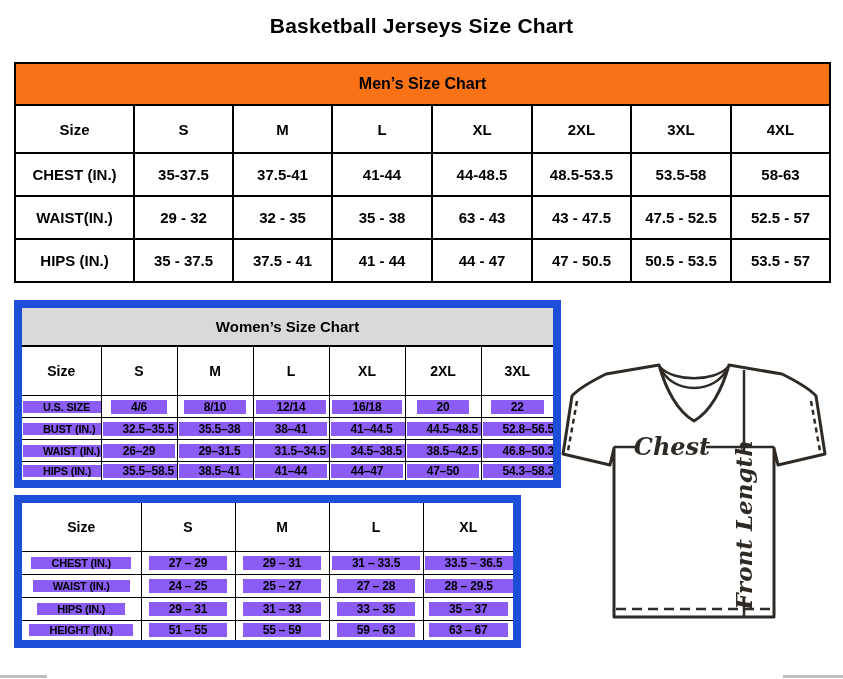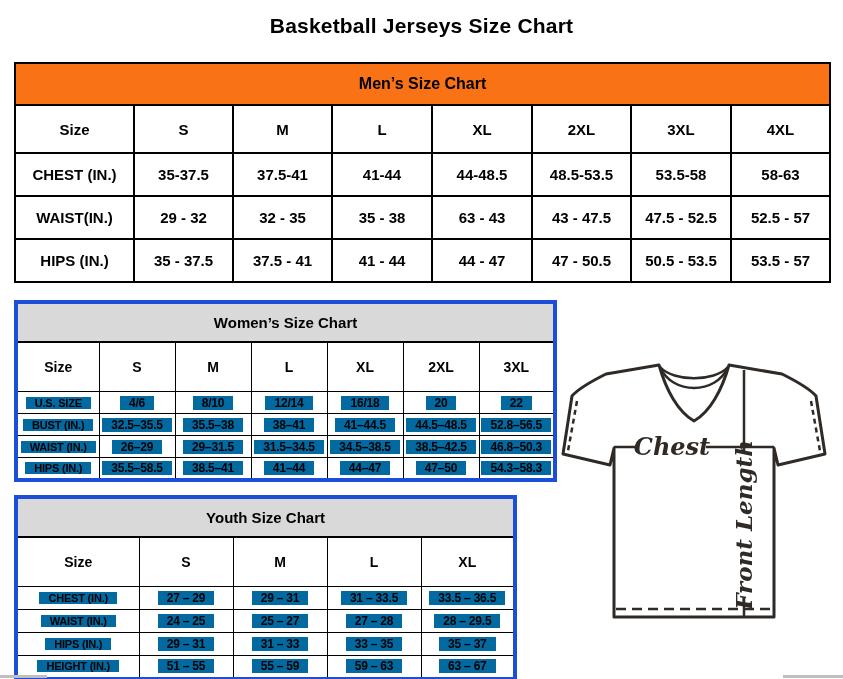--- a/index.html
+++ b/index.html
@@ -28,26 +28,26 @@
   
   #men { left:14px; top:62px; width:815px; }
   #men th, #men td { border:2px solid #000; text-align:center; font-weight:bold; }
   #men .band th { height:38px; background:#f97316; font-size:16px; }
   #men .cols th { height:44px; font-size:15px; }
   #men tbody tr { height:43px; }
   #men tbody th, #men tbody td { font-size:15px; }
 
   
   .wy th, .wy td { border:1px solid #000; text-align:center; font-weight:bold; }
-  .wy { border:4px solid #1d4ed8; }
+  .wy { border:8px solid #1d4ed8; }
   .wy .band th { height:35px; background:#d9d9d9; font-size:15px; border-bottom:2px solid #000; }
   .wy .cols th { height:46px; font-size:14px; }
   .wy tbody th { font-size:11px; letter-spacing:-0.2px; }
   .wy tbody td { font-size:12px; letter-spacing:-0.2px; }
-  .wy .hl-span { background:#0369a1; padding:0 9px; }
+  .wy .hl-span { background:#8b5cf6; padding:0 20px; }
 
   #women { left:14px; top:300px; width:539px; }
   #women tbody tr { height:22px; }
 
   #youth { left:14px; top:495px; width:499px; }
   #youth tbody tr { height:23px; }
 
   
   .jersey-wrap { position:absolute; left:560px; top:358px; width:282px; height:266px;text-align:center; }
   .jersey-wrap svg { display:block; }
@@ -193,23 +193,20 @@
 
 <table id="youth" class="wy">
   <colgroup>
     <col style="width:123px">
       <col style="width:94px">
       <col style="width:94px">
       <col style="width:94px">
       <col style="width:94px">
   </colgroup>
   <thead>
-    <tr class="band">
-      <th colspan="5">Youth Size Chart</th>
-    </tr>
     <tr class="cols">
         <th>Size</th>
         <th>S</th>
         <th>M</th>
         <th>L</th>
         <th>XL</th>
       </tr>
   </thead>
   <tbody class="rows">
       <tr>

